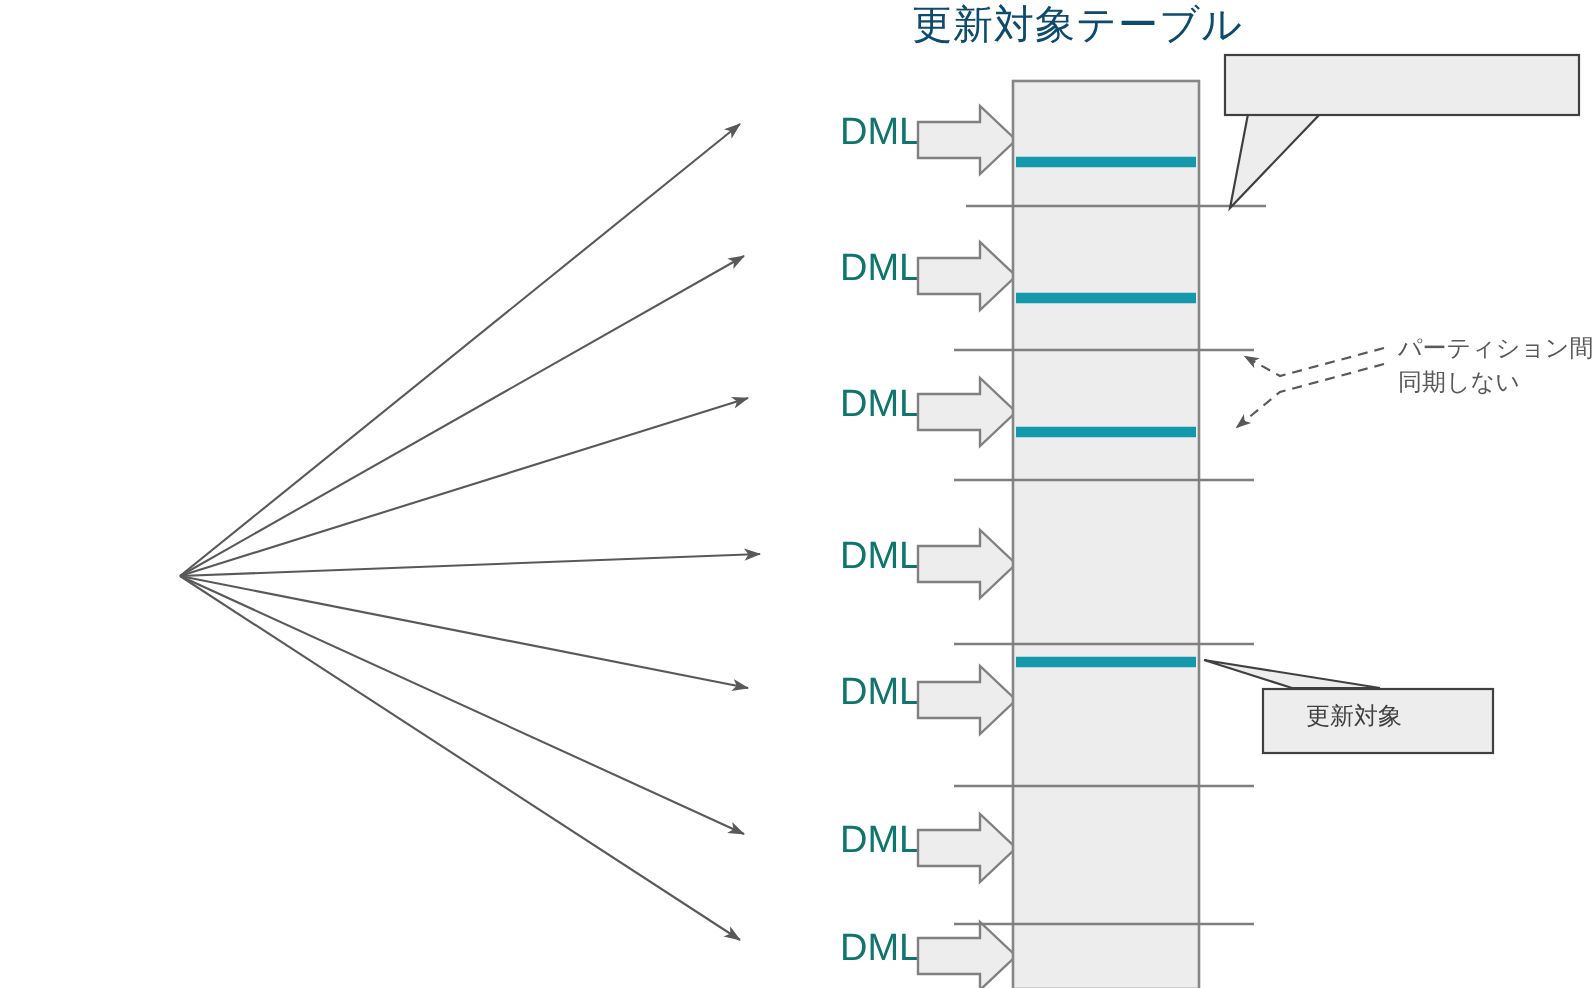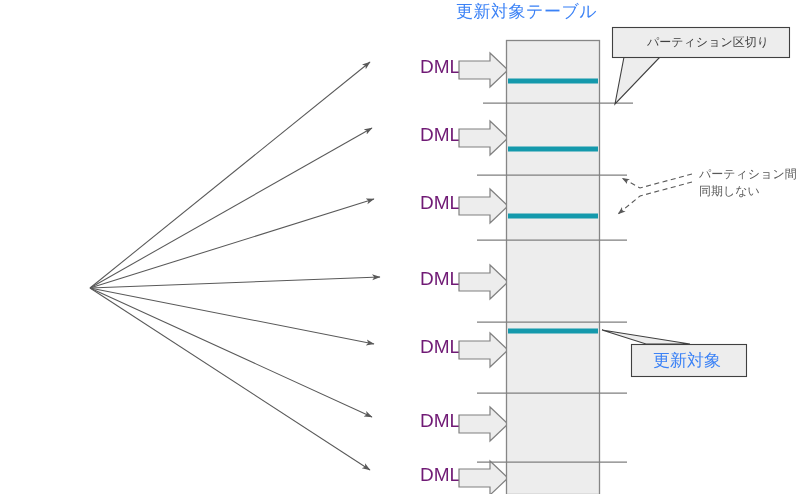--- a/index.html
+++ b/index.html
@@ -24,43 +24,43 @@
     width: 797px;
     height: 494px;
   }
   .txt {
     position: absolute;
     white-space: pre;
     color: #595959;
     line-height: 1.18;
   }
   .title-text {
-    font-size: 17px;
-    color: #3b82f6;
+    font-size: 20px;
+    color: #0c4a6e;
     letter-spacing: 0.5px;
   }
   .pdml-text {
     font-size: 23px;
     color: #595959;
   }
   .dml-text {
     font-size: 19px;
-    color: #701a75;
+    color: #0f766e;
   }
   .callout-text {
     font-size: 12px;
     color: #404040;
   }
   .note-text {
     font-size: 12px;
     color: #595959;
   }
   .boxlabel-text {
-    font-size: 17px;
-    color: #3b82f6;
+    font-size: 12px;
+    color: #404040;
   }
 </style>
 </head>
 <body>
 
 <div id="canvas">
 
   <div class="txt title-text" style="left:456px; top:2px;">更新対象テーブル</div>
 
 
@@ -123,21 +123,20 @@
       <line x1="508" y1="216" x2="598" y2="216"></line>
       <line x1="508" y1="331" x2="598" y2="331"></line>
     </g>
   </svg>
 
   <svg class="layer">
 
     <polygon points="624,57 660,57 615,104" fill="#EDEDED" stroke="#404040" stroke-width="1.1"></polygon>
     <rect x="612.5" y="27.5" width="177" height="30" fill="#EDEDED" stroke="#404040" stroke-width="1.1"></rect>
   </svg>
-  <div class="txt callout-text" style="left:647px; top:35px;">パーティション区切り</div>
 
   <svg class="layer">
     <path d="M692,174 L640,188 L622,178" fill="none" stroke="#595959" stroke-width="1.1" stroke-dasharray="5,3.5" marker-end="url(#dashArrowEnd)"></path>
     <path d="M692,182 L640,196 L618,214" fill="none" stroke="#595959" stroke-width="1.1" stroke-dasharray="5,3.5" marker-end="url(#dashArrowEnd)"></path>
   </svg>
   <div class="txt note-text" style="left:699px; top:167px;">パーティション間は</div>
   <div class="txt note-text" style="left:699px; top:184px;text-align:right;">同期しない</div>
 
   <svg class="layer">
     <polygon points="646,344 690,344 602,330" fill="#EDEDED" stroke="#404040" stroke-width="1.1"></polygon>

